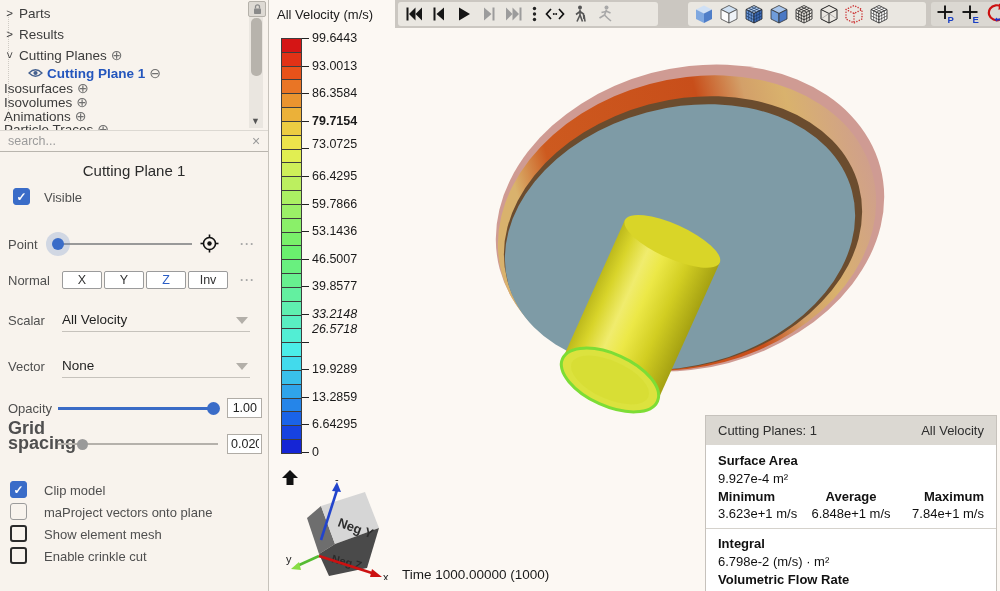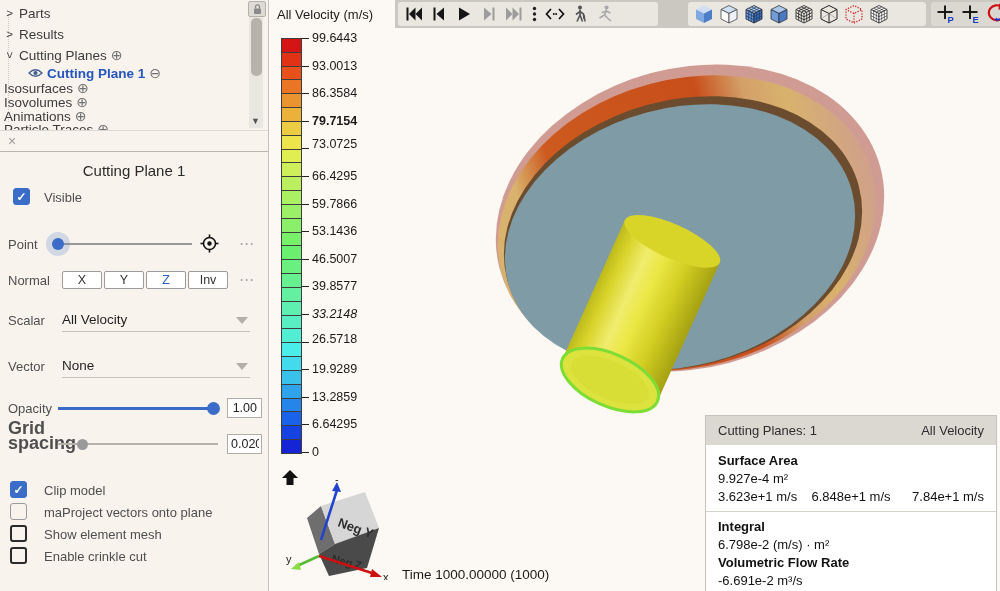--- a/index.html
+++ b/index.html
@@ -187,21 +187,21 @@
         <div class="llabel" style="top: 165.6px;">59.7866</div>
         <div class="ltick" style="top: 193.2px;"></div>
         <div class="llabel" style="top: 193.2px;">53.1436</div>
         <div class="ltick" style="top: 220.8px;"></div>
         <div class="llabel" style="top: 220.8px;">46.5007</div>
         <div class="ltick" style="top: 248.4px;"></div>
         <div class="llabel" style="top: 248.4px;">39.8577</div>
         <div class="ltick" style="top: 276px;"></div>
         <div class="llabel" style="top: 276px; font-style: italic;">33.2148</div>
         <div class="ltick" style="top: 303.6px;"></div>
-        <div class="llabel" style="top: 301px;">26.5718</div>
+        <div class="llabel" style="top: 291px; font-style: italic;">26.5718</div>
         <div class="ltick" style="top: 331.2px;"></div>
         <div class="llabel" style="top: 331.2px;">19.9289</div>
         <div class="ltick" style="top: 358.8px;"></div>
         <div class="llabel" style="top: 358.8px;">13.2859</div>
         <div class="ltick" style="top: 386.4px;"></div>
         <div class="llabel" style="top: 386.4px;">6.64295</div>
         <div class="ltick" style="top: 414px;"></div>
         <div class="llabel" style="top: 414px;">0</div>
       </div>
 
@@ -233,20 +233,25 @@
     <div id="stats">
       <div class="st-head">
         <span>Cutting Planes: 1</span>
         <span>All Velocity</span>
       </div>
       <div class="st-body">
         <div class="st-row">
           <span class="bold">Surface Area</span>
           <span>9.927e-4 m²</span>
         </div>
+        <div class="st-cols bold">
+          <span>Minimum</span>
+          <span>Average</span>
+          <span>Maximum</span>
+        </div>
         <div class="st-cols">
           <span>3.623e+1 m/s</span>
           <span>6.848e+1 m/s</span>
           <span>7.84e+1 m/s</span>
         </div>
         <div class="st-sep"></div>
         <div class="st-row">
           <span class="bold">Integral</span>
           <span>6.798e-2 (m/s) · m²</span>
         </div>
@@ -498,20 +503,21 @@
       <div id="tree-lock">
         <svg width="9" height="11" viewBox="0 0 9 11">
             <rect x="1" y="4.5" width="7" height="5.5" rx="0.8" fill="#8a8a8a"></rect>
             <path d="M2.5,4.5 V2.8 A2,2 0 0 1 6.5,2.8 V4.5" fill="none" stroke="#8a8a8a" stroke-width="1.3"></path>
           </svg>
       </div>
       <div id="tree-down">▼</div>
     </div>
 
     <div id="search-row">
+      <input id="search-input" type="text" placeholder="search..." style="">
       <span id="search-clear">×</span>
     </div>
 
     <div id="props">
       <div class="title">Cutting Plane 1</div>
 
       <div class="cb on" style="left:13px;top:37px;">✓</div>
       <div class="plabel" style="left:44px;top:39px;">Visible</div>
 
       <div class="plabel" style="top:86px;">Point</div>

